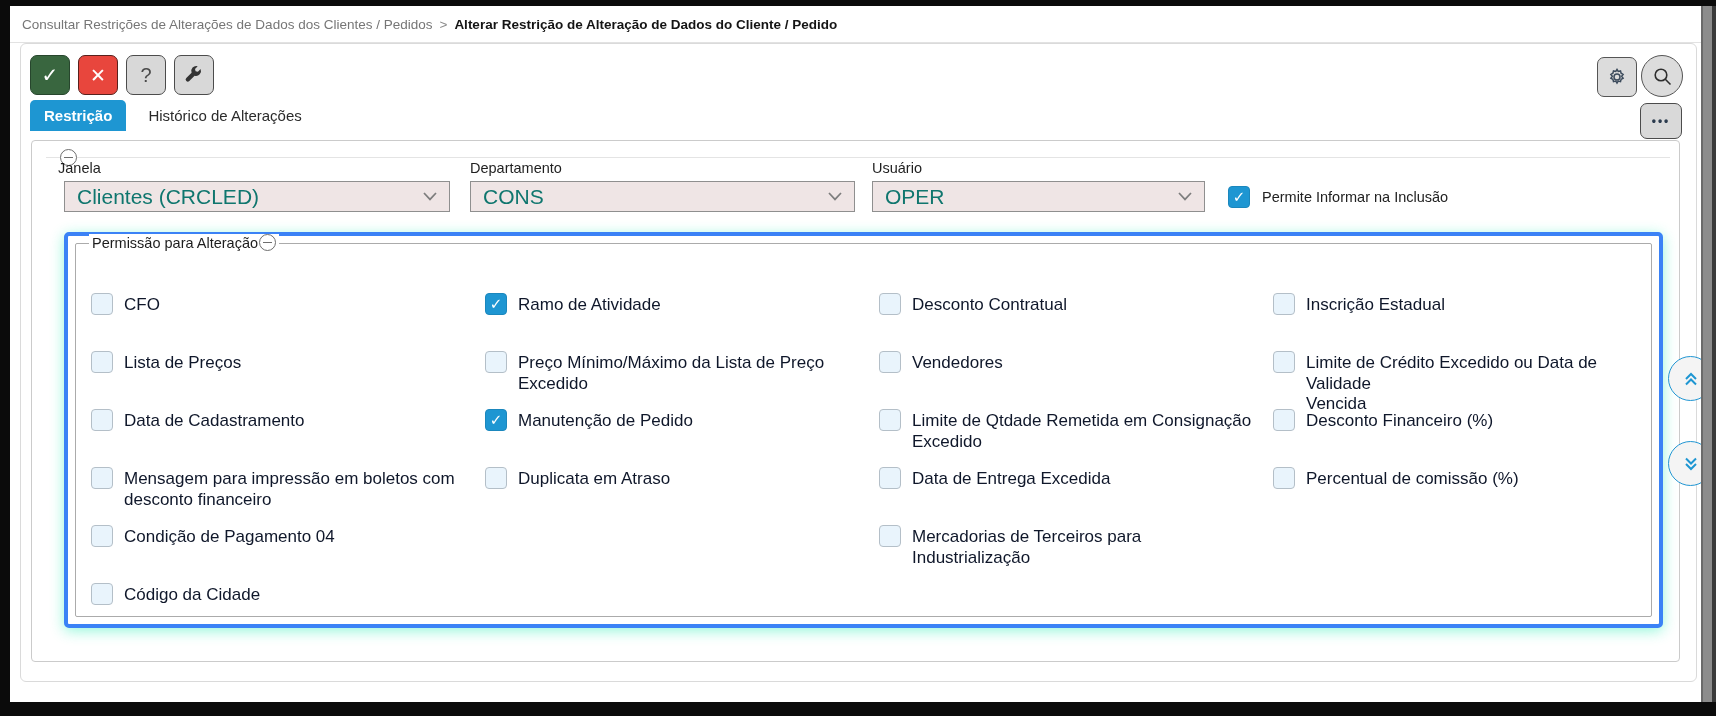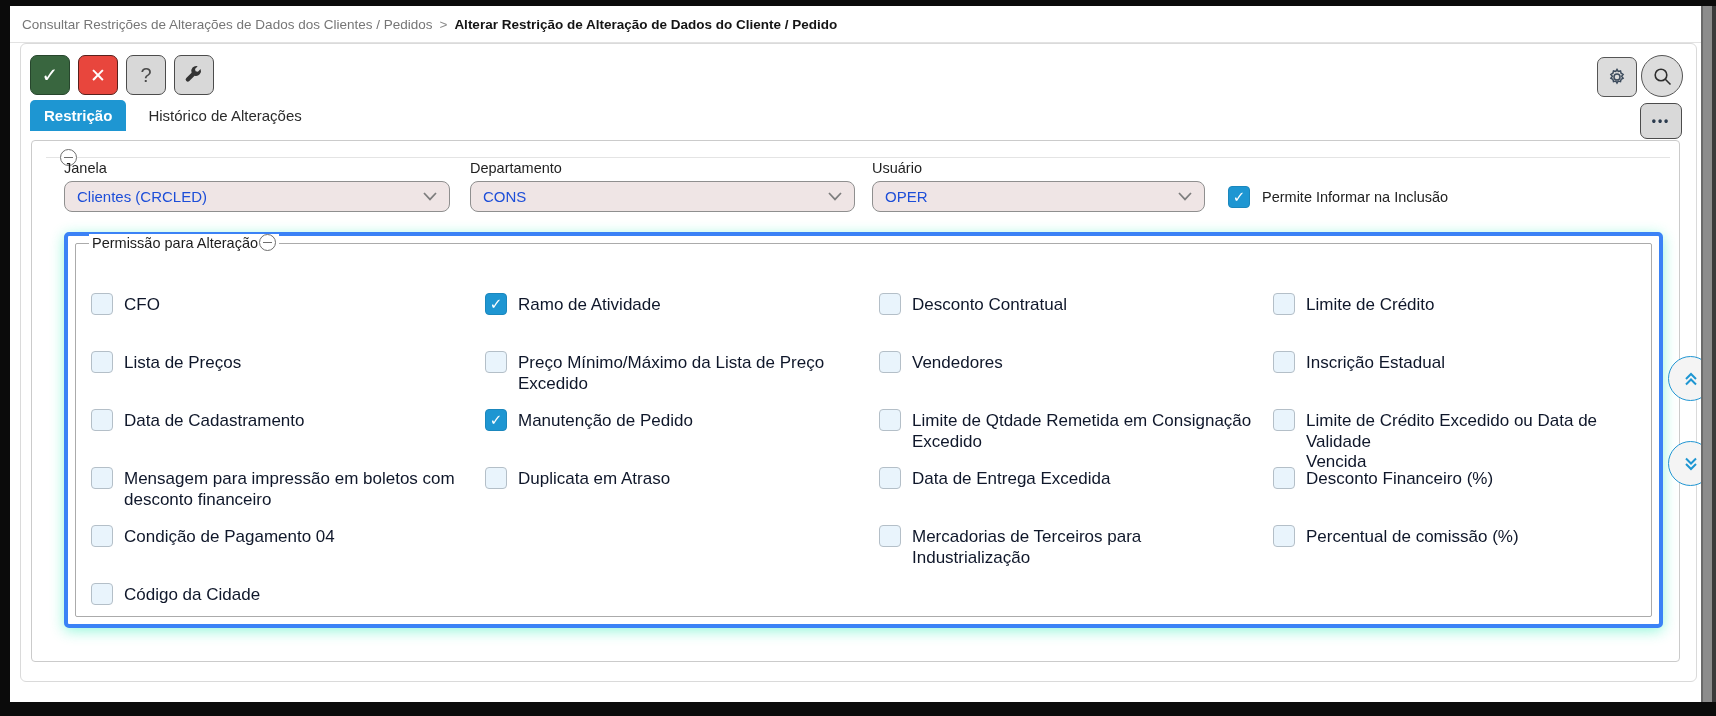--- a/index.html
+++ b/index.html
@@ -35,21 +35,21 @@
   .content-panel { position:absolute; left:21px; top:134px; width:1649px; height:522px; border:1px solid #cbcbcb; border-radius:4px; background:#fff; }
 
   
   .section-rule { position:absolute; left:36px; top:151px; width:1624px; height:1px; background:#e4e4e4; }
   .collapse-icon { width:17px; height:17px; border:1px solid #6e6e6e; border-radius:50%; background:#fff; position:relative; display:inline-block; cursor:pointer; }
   .collapse-icon::after { content:""; position:absolute; left:3px; right:3px; top:50%; height:1px; margin-top:-.5px; background:#6e6e6e; }
   .rule-collapse { position:absolute; left:50px; top:143px; }
 
   
   .fld-label { position:absolute; font-size:14.5px; color:#1f1f1f; top:154px; }
-  .dropdown { position:absolute; top:175px; height:31px; background:#efe5e5; border:1px solid #8f8f8f; border-radius:8px; display:flex; align-items:center; padding:0 12px; font-size:15px; color:#1d4ed8; cursor:pointer; }
+  .dropdown { position:absolute; top:175px; height:31px; background:#efe5e5; border:1px solid #8f8f8f; border-radius:0; display:flex; align-items:center; padding:0 12px; font-size:21px; color:#0f766e; cursor:pointer; }
   .dropdown .chev { margin-left:auto; }
 
   
   .chk { width:22px; height:22px; border-radius:4px; border:1px solid #b4bfc8; background:#e9f4fc; flex:0 0 22px; display:flex; align-items:center; justify-content:center; cursor:pointer; }
   .chk.checked { background:#1e96d2; border-color:#1b87bd; color:#fff; font-size:15px; font-weight:bold; }
   .permite-wrap { position:absolute; left:1218px; top:180px; display:flex; align-items:center; gap:12px; }
   .permite-wrap .lbl { font-size:14.5px; color:#222; }
 
   
   .green-box { position:absolute; left:54px; top:226px; width:1599px; height:396px; border:4px solid #3b82f6; border-radius:5px; box-shadow:0 3px 14px rgba(21,237,174,.45); background:#fff; }
@@ -120,21 +120,21 @@
 
   <div class="tabs">
     <div class="tab-active">Restrição</div>
     <div class="tab-inactive">Histórico de Alterações</div>
   </div>
 
   <div class="content-panel"></div>
   <div class="section-rule"></div>
   <span class="collapse-icon rule-collapse"></span>
 
-  <span class="fld-label" style="left:54px;">Janela</span>
+  <span class="fld-label" style="left:48px;">Janela</span>
   <span class="fld-label" style="left:460px;">Departamento</span>
   <span class="fld-label" style="left:862px;">Usuário</span>
 
   <div class="dropdown" style="left:54px; width:386px;">
     <span>Clientes (CRCLED)</span>
     <span class="chev">
       <svg width="14" height="9" viewBox="0 0 14 9">
           <path d="M1 1 L7 7.4 L13 1" stroke="#7d7d7d" stroke-width="1.7" fill="none"></path>
         </svg>
     </span>
@@ -231,24 +231,20 @@
             <span class="plbl">Data de Entrega Excedida</span>
           </div>
           <div class="perm-item">
             <span class="chk"></span>
             <span class="plbl">Mercadorias de Terceiros para Industrialização</span>
           </div>
         </div>
       <div class="perm-col" style="left:1197px;" id="perm-col-3">
           <div class="perm-item">
             <span class="chk"></span>
-            <span class="plbl">Limite de Crédito</span>
-          </div>
-          <div class="perm-item">
-            <span class="chk"></span>
             <span class="plbl">Inscrição Estadual</span>
           </div>
           <div class="perm-item">
             <span class="chk"></span>
             <span class="plbl">Limite de Crédito Excedido ou Data de Validade
 Vencida</span>
           </div>
           <div class="perm-item">
             <span class="chk"></span>
             <span class="plbl">Desconto Financeiro (%)</span>

